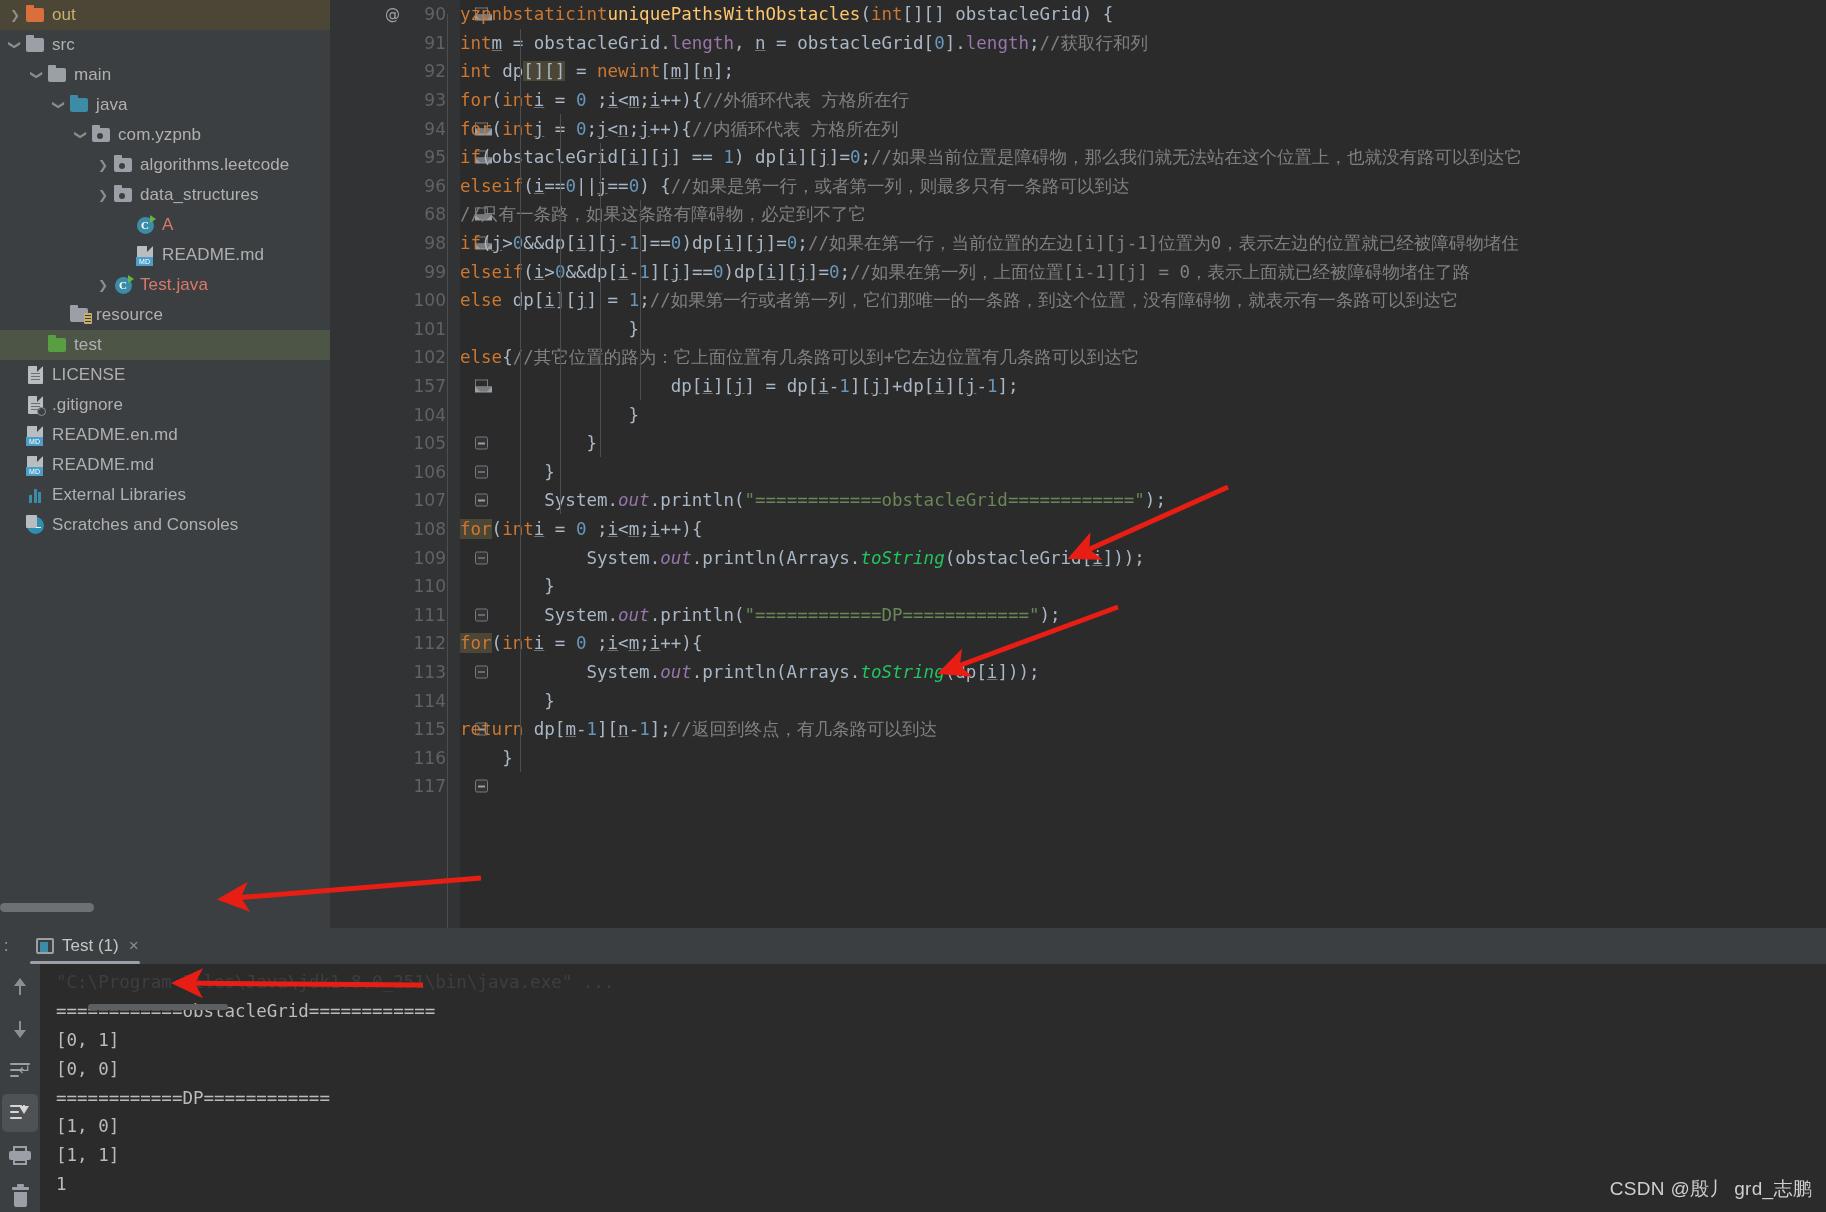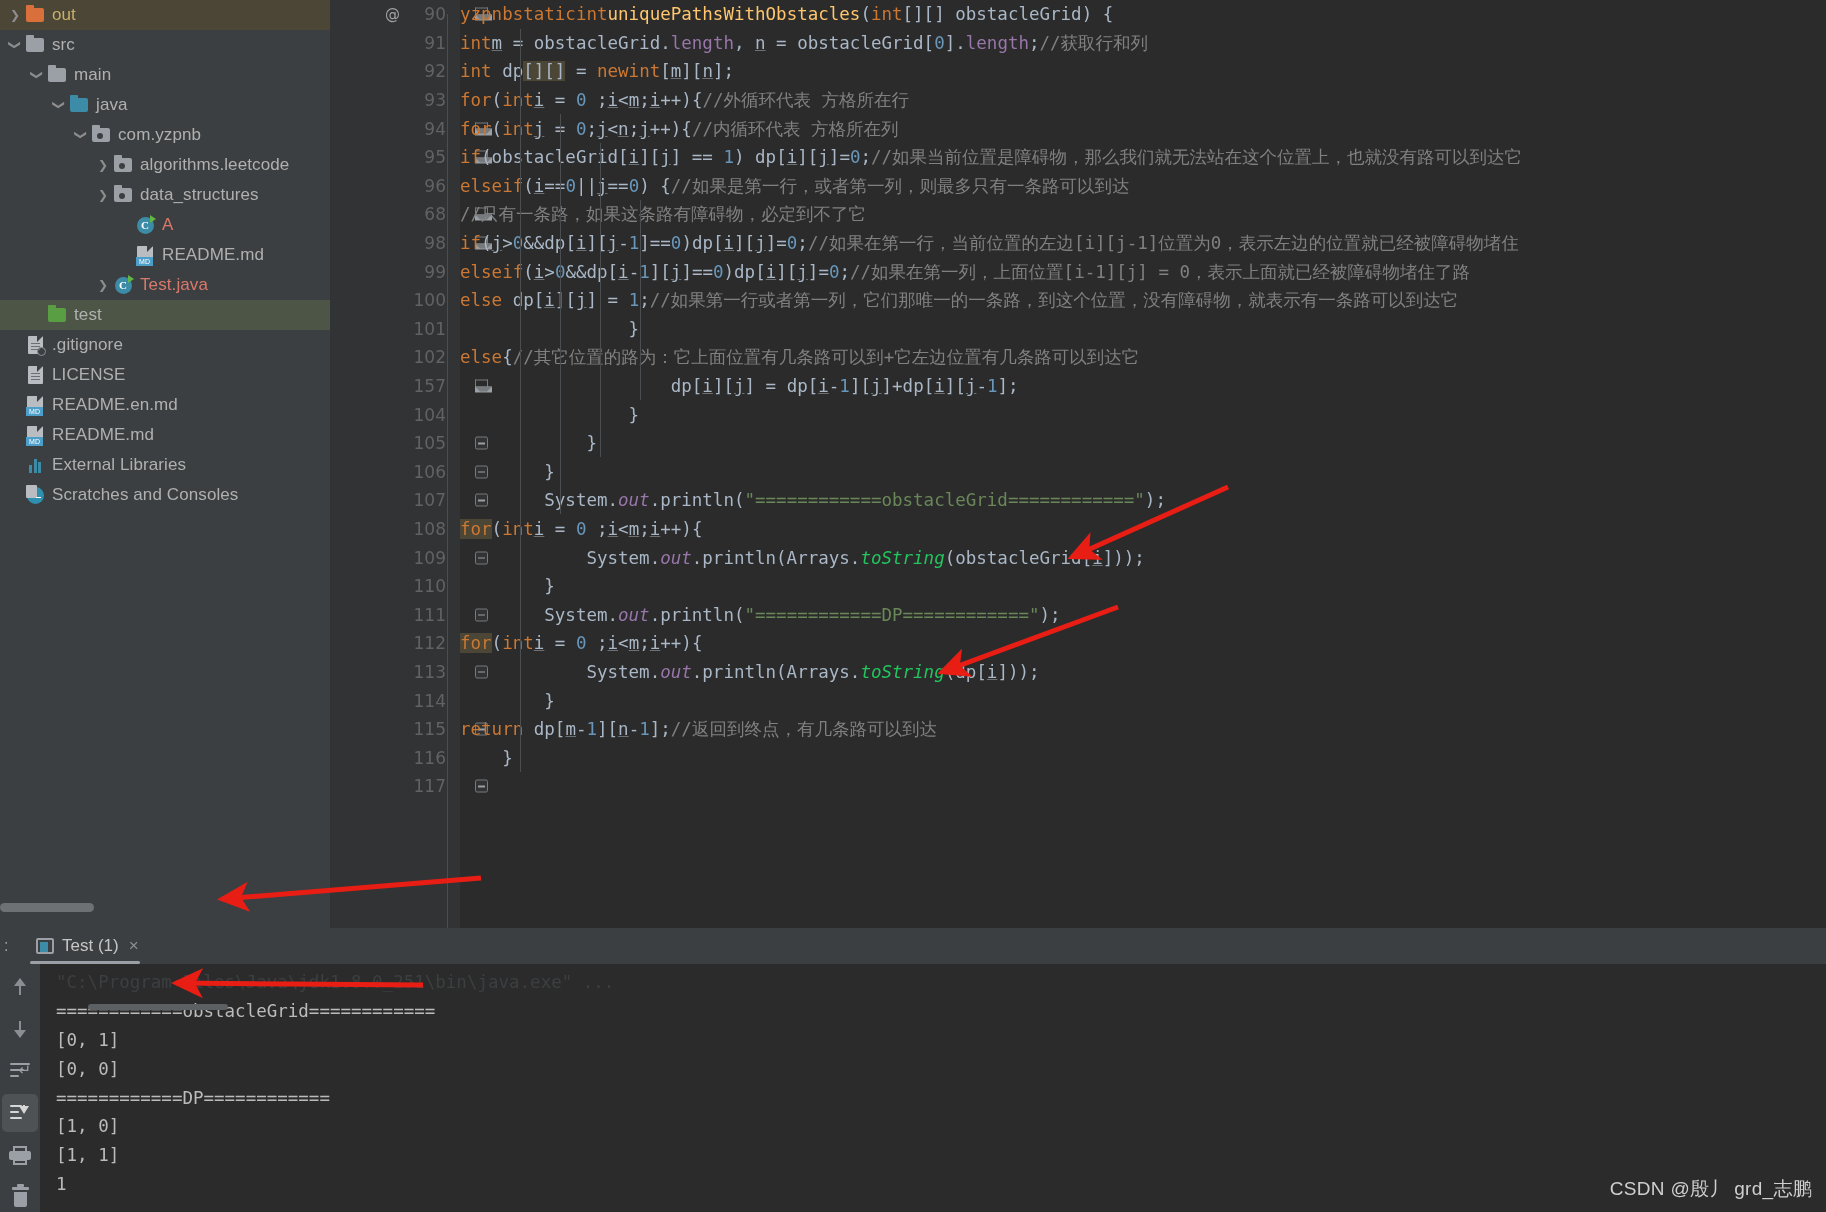--- a/index.html
+++ b/index.html
@@ -445,45 +445,55 @@
           <span class="lbl grey-txt">README.md</span>
         </div>
         <div class="tree-row">
           <span style="display:inline-block;width:94px"></span>
           <span class="arrow" style="">❯</span>
           <span class="ico">
             <span class="jclass">C</span>
           </span>
           <span class="lbl red-txt">Test.java</span>
         </div>
+        <div class="tree-row">
+          <span style="display:inline-block;width:50px"></span>
+          <span class="arrow spacer" style=""></span>
+          <span class="ico">
+            <span class="folder f-grey" style="position:relative">
+              <span class="res-bars"></span>
+            </span>
+          </span>
+          <span class="lbl grey-txt">resource</span>
+        </div>
         <div class="tree-row sel-test">
           <span style="display:inline-block;width:28px"></span>
           <span class="arrow spacer" style=""></span>
           <span class="ico">
             <span class="folder f-green"></span>
           </span>
           <span class="lbl grey-txt">test</span>
+        </div>
+        <div class="tree-row">
+          <span style="display:inline-block;width:6px"></span>
+          <span class="arrow spacer" style=""></span>
+          <span class="ico">
+            <span class="plainfile"></span>
+          </span>
+          <span class="lbl grey-txt">LICENSE</span>
         </div>
         <div class="tree-row">
           <span style="display:inline-block;width:6px"></span>
           <span class="arrow spacer" style=""></span>
           <span class="ico">
             <span class="plainfile gitign">
               <span class="ban"></span>
             </span>
           </span>
           <span class="lbl grey-txt">.gitignore</span>
-        </div>
-        <div class="tree-row">
-          <span style="display:inline-block;width:6px"></span>
-          <span class="arrow spacer" style=""></span>
-          <span class="ico">
-            <span class="plainfile"></span>
-          </span>
-          <span class="lbl grey-txt">LICENSE</span>
         </div>
         <div class="tree-row">
           <span style="display:inline-block;width:6px"></span>
           <span class="arrow spacer" style=""></span>
           <span class="ico">
             <span class="mdfile"></span>
           </span>
           <span class="lbl grey-txt">README.en.md</span>
         </div>
         <div class="tree-row">

